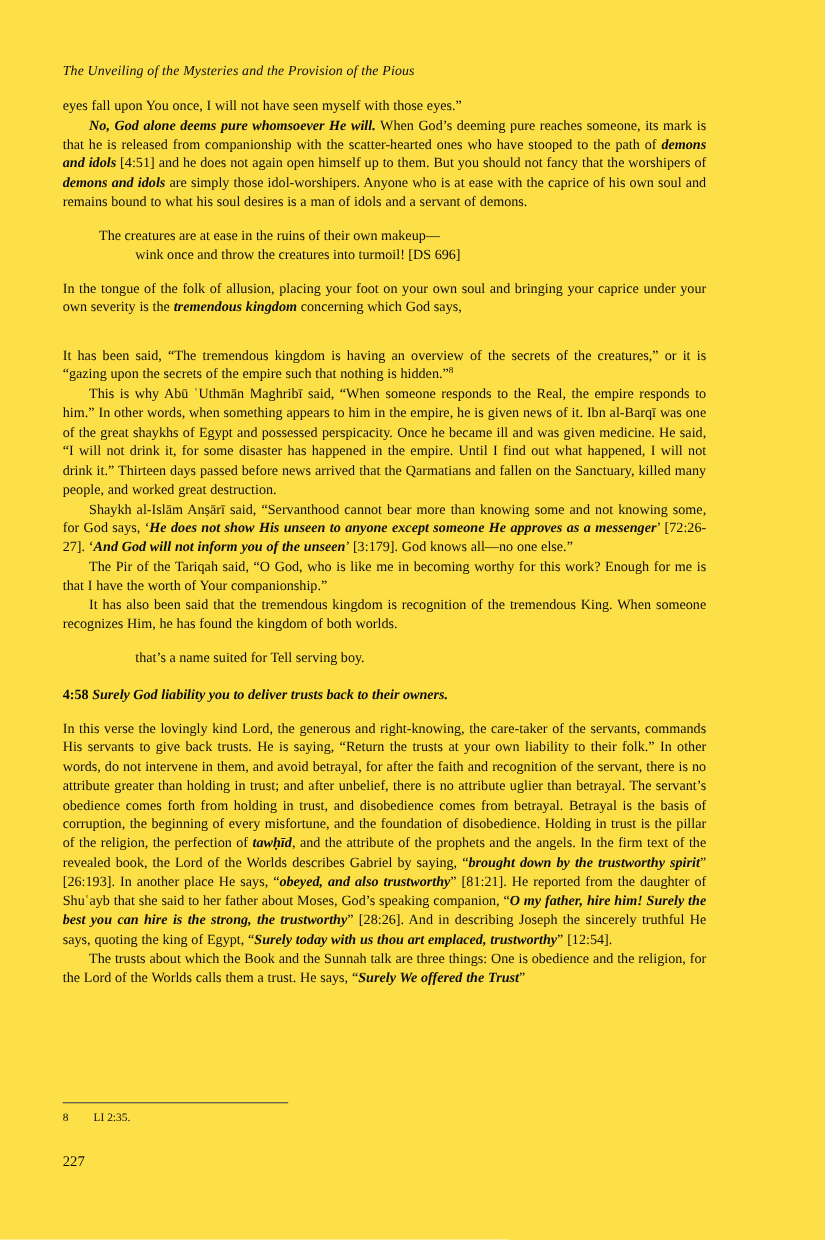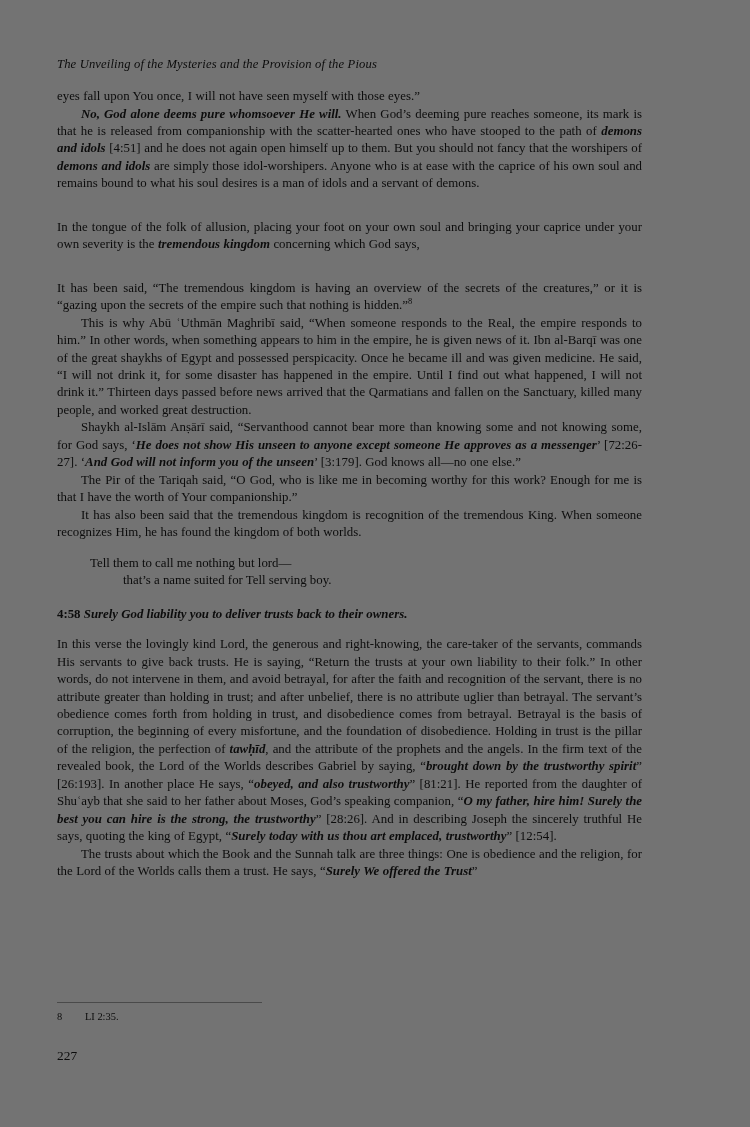--- a/index.html
+++ b/index.html
@@ -8,21 +8,21 @@
     background: #ffffff;
   }
   body {
     font-family: "Liberation Serif", "DejaVu Serif", serif;
     color: #0c0c0c;
   }
   .page {
     position: relative;
     width: 750px;
     height: 1127px;
-    background: #737373;
+    background: #fde047;
     box-sizing: border-box;
     overflow: hidden;
   }
   .content {
     position: absolute;
     left: 57px;
     top: 0;
     width: 585px;
   }
 
@@ -134,20 +134,24 @@
     <div class="running-head">The Unveiling of the Mysteries and the Provision of the Pious</div>
 
     <div class="gap-lg"></div>
 
     <p class="para noindent"><span>eyes fall upon You once, I will not have seen myself with those eyes.”</span></p>
 
     <p class="para indent"><i>No, God alone deems pure whomsoever He will.</i><span> When God’s deeming pure reaches someone, its mark is that he is released from companionship with the scatter-hearted ones who have stooped to the path of </span><i>demons and idols</i><span> [4:51] and he does not again open himself up to them. But you should not fancy that the worshipers of </span><i>demons and idols</i><span> are simply those idol-worshipers. Anyone who is at ease with the caprice of his own soul and remains bound to what his soul desires is a man of idols and a servant of demons.</span></p>
 
     <div class="gap-md"></div>
 
+    <div class="verse">
+      <div class="line1">The creatures are at ease in the ruins of their own makeup—</div>
+      <div class="line2">wink once and throw the creatures into turmoil! [DS 696]</div>
+    </div>
 
     <div class="gap-md"></div>
 
     <p class="para noindent"><span>In the tongue of the folk of allusion, placing your foot on your own soul and bringing your caprice under your own severity is the </span><i>tremendous kingdom</i><span> concerning which God says,</span></p>
 
     <div class="gap-md"></div>
 
 
     <div class="gap-md"></div>
 
@@ -157,21 +161,20 @@
 
     <p class="para indent"><span>Shaykh al-Islām Anṣārī said, “Servanthood cannot bear more than knowing some and not knowing some, for God says, ‘</span><i>He does not show His unseen to anyone except someone He approves as a messenger</i><span>’ [72:26-27]. ‘</span><i>And God will not inform you of the unseen</i><span>’ [3:179]. God knows all—no one else.”</span></p>
 
     <p class="para indent"><span>The Pir of the Tariqah said, “O God, who is like me in becoming worthy for this work? Enough for me is that I have the worth of Your companionship.”</span></p>
 
     <p class="para indent"><span>It has also been said that the tremendous kingdom is recognition of the tremendous King. When someone recognizes Him, he has found the kingdom of both worlds.</span></p>
 
     <div class="gap-md"></div>
 
     <div class="verse">
-      <div class="line1">Tell them to call me nothing but lord—</div>
       <div class="line2">that’s a name suited for Tell serving boy.</div>
     </div>
 
     <div class="gap-lg"></div>
 
     <div class="verse-heading"><span class="ref">4:58</span>&nbsp;<span class="text">Surely God liability you to deliver trusts back to their owners.</span></div>
 
     <div class="gap-md"></div>
 
     <p class="para noindent"><span>In this verse the lovingly kind Lord, the generous and right-knowing, the care-taker of the servants, commands His servants to give back trusts. He is saying, “Return the trusts at your own liability to their folk.” In other words, do not intervene in them, and avoid betrayal, for after the faith and recognition of the servant, there is no attribute greater than holding in trust; and after unbelief, there is no attribute uglier than betrayal. The servant’s obedience comes forth from holding in trust, and disobedience comes from betrayal. Betrayal is the basis of corruption, the beginning of every misfortune, and the foundation of disobedience. Holding in trust is the pillar of the religion, the perfection of </span><i>tawḥīd</i><span>, and the attribute of the prophets and the angels. In the firm text of the revealed book, the Lord of the Worlds describes Gabriel by saying, “</span><i>brought down by the trustworthy spirit</i><span>” [26:193]. In another place He says, “</span><i>obeyed, and also trustworthy</i><span>” [81:21]. He reported from the daughter of Shuʿayb that she said to her father about Moses, God’s speaking companion, “</span><i>O my father, hire him! Surely the best you can hire is the strong, the trustworthy</i><span>” [28:26]. And in describing Joseph the sincerely truthful He says, quoting the king of Egypt, “</span><i>Surely today with us thou art emplaced, trustworthy</i><span>” [12:54].</span></p>

